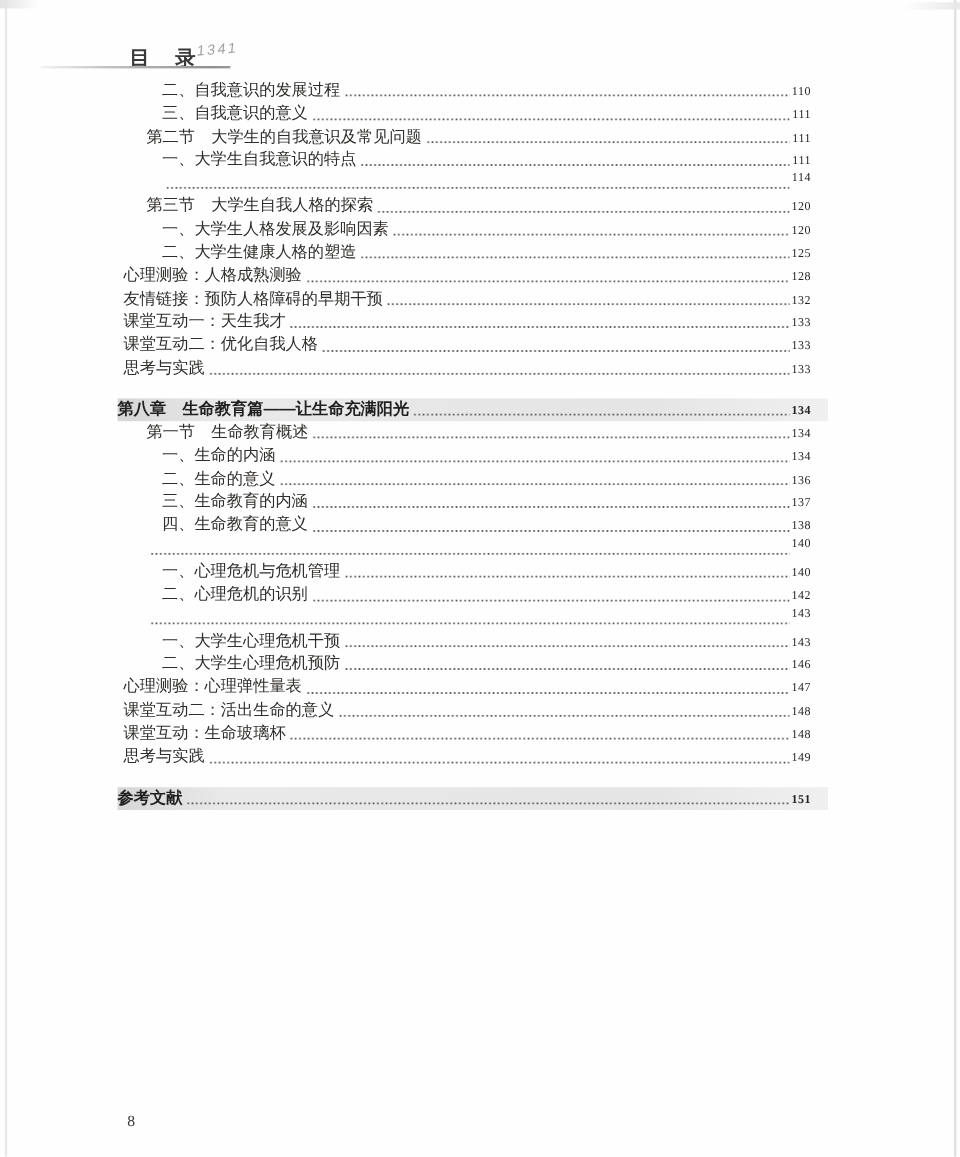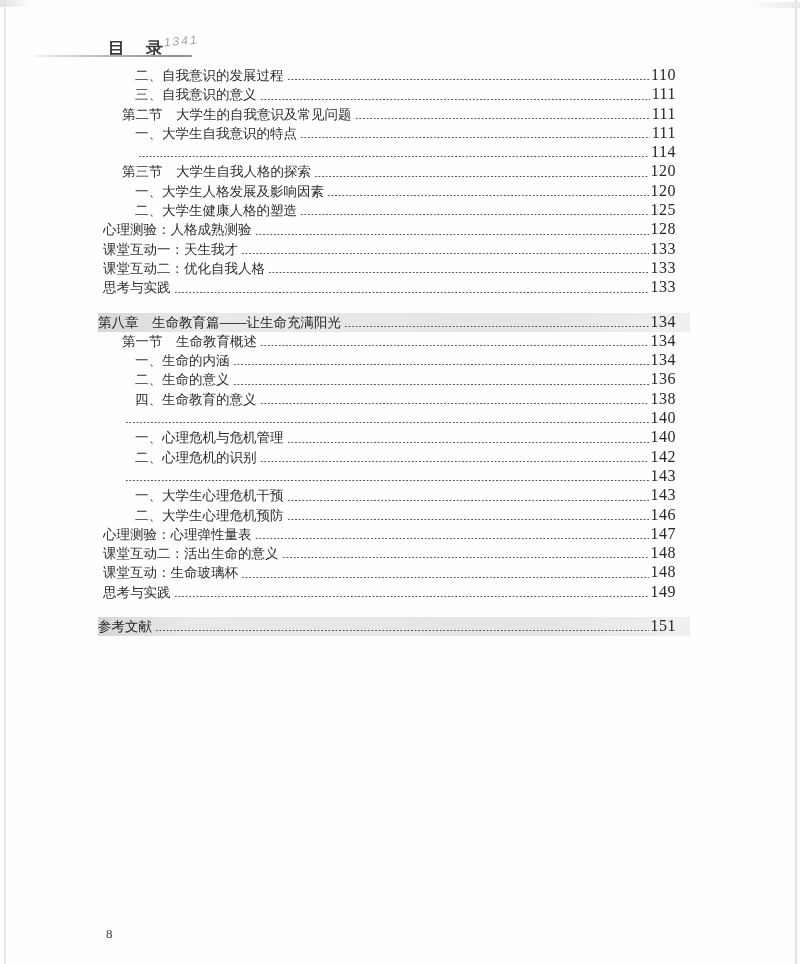--- a/index.html
+++ b/index.html
@@ -49,24 +49,24 @@
     flex:1 1 auto;height:3px;align-self:flex-end;
     margin:0 2px 4px 3px;
     background-image:radial-gradient(circle,#55524e 0.7px,rgba(255,255,255,0) 0.9px);
     background-size:3.6px 3px;
     background-repeat:repeat-x;
     background-position:0 100%;
   }
   .row-page{
     flex:0 0 auto;
     font-family:"Liberation Serif","DejaVu Serif",serif;
-    font-size:16px;color:#262626;letter-spacing:.5px;
+    font-size:10px;color:#262626;letter-spacing:.5px;
   }
   .lv-chapter{
-    font-weight:400;color:#1f1f1f;
+    font-weight:700;color:#1f1f1f;
     background:linear-gradient(90deg,#d6d6d6,#e9e9e9 15%,#e5e5e5 75%,#f0f0f0);
   }
   .lv-extra{padding-left:5px;}
   .lv-section{padding-left:24px;}
   .lv-sub{padding-left:37px;}
   .gap{margin-top:15px;}
   
   .footer-num{
     position:absolute;left:106px;top:926px;
     font-family:"Liberation Serif","DejaVu Serif",serif;
@@ -126,20 +126,25 @@
     <span class="row-title">二、大学生健康人格的塑造</span>
     <span class="leader"></span>
     <span class="row-page">125</span>
   </div>
       <div class="row lv-extra">
     <span class="row-title">心理测验：人格成熟测验</span>
     <span class="leader"></span>
     <span class="row-page">128</span>
   </div>
       <div class="row lv-extra">
+    <span class="row-title">友情链接：预防人格障碍的早期干预</span>
+    <span class="leader"></span>
+    <span class="row-page">132</span>
+  </div>
+      <div class="row lv-extra">
     <span class="row-title">课堂互动一：天生我才</span>
     <span class="leader"></span>
     <span class="row-page">133</span>
   </div>
       <div class="row lv-extra">
     <span class="row-title">课堂互动二：优化自我人格</span>
     <span class="leader"></span>
     <span class="row-page">133</span>
   </div>
       <div class="row lv-extra">
@@ -161,20 +166,25 @@
     <span class="row-title">一、生命的内涵</span>
     <span class="leader"></span>
     <span class="row-page">134</span>
   </div>
       <div class="row lv-sub">
     <span class="row-title">二、生命的意义</span>
     <span class="leader"></span>
     <span class="row-page">136</span>
   </div>
       <div class="row lv-sub">
+    <span class="row-title">三、生命教育的内涵</span>
+    <span class="leader"></span>
+    <span class="row-page">137</span>
+  </div>
+      <div class="row lv-sub">
     <span class="row-title">四、生命教育的意义</span>
     <span class="leader"></span>
     <span class="row-page">138</span>
   </div>
       <div class="row lv-section">
     <span class="leader"></span>
     <span class="row-page">140</span>
   </div>
       <div class="row lv-sub">
     <span class="row-title">一、心理危机与危机管理</span>

